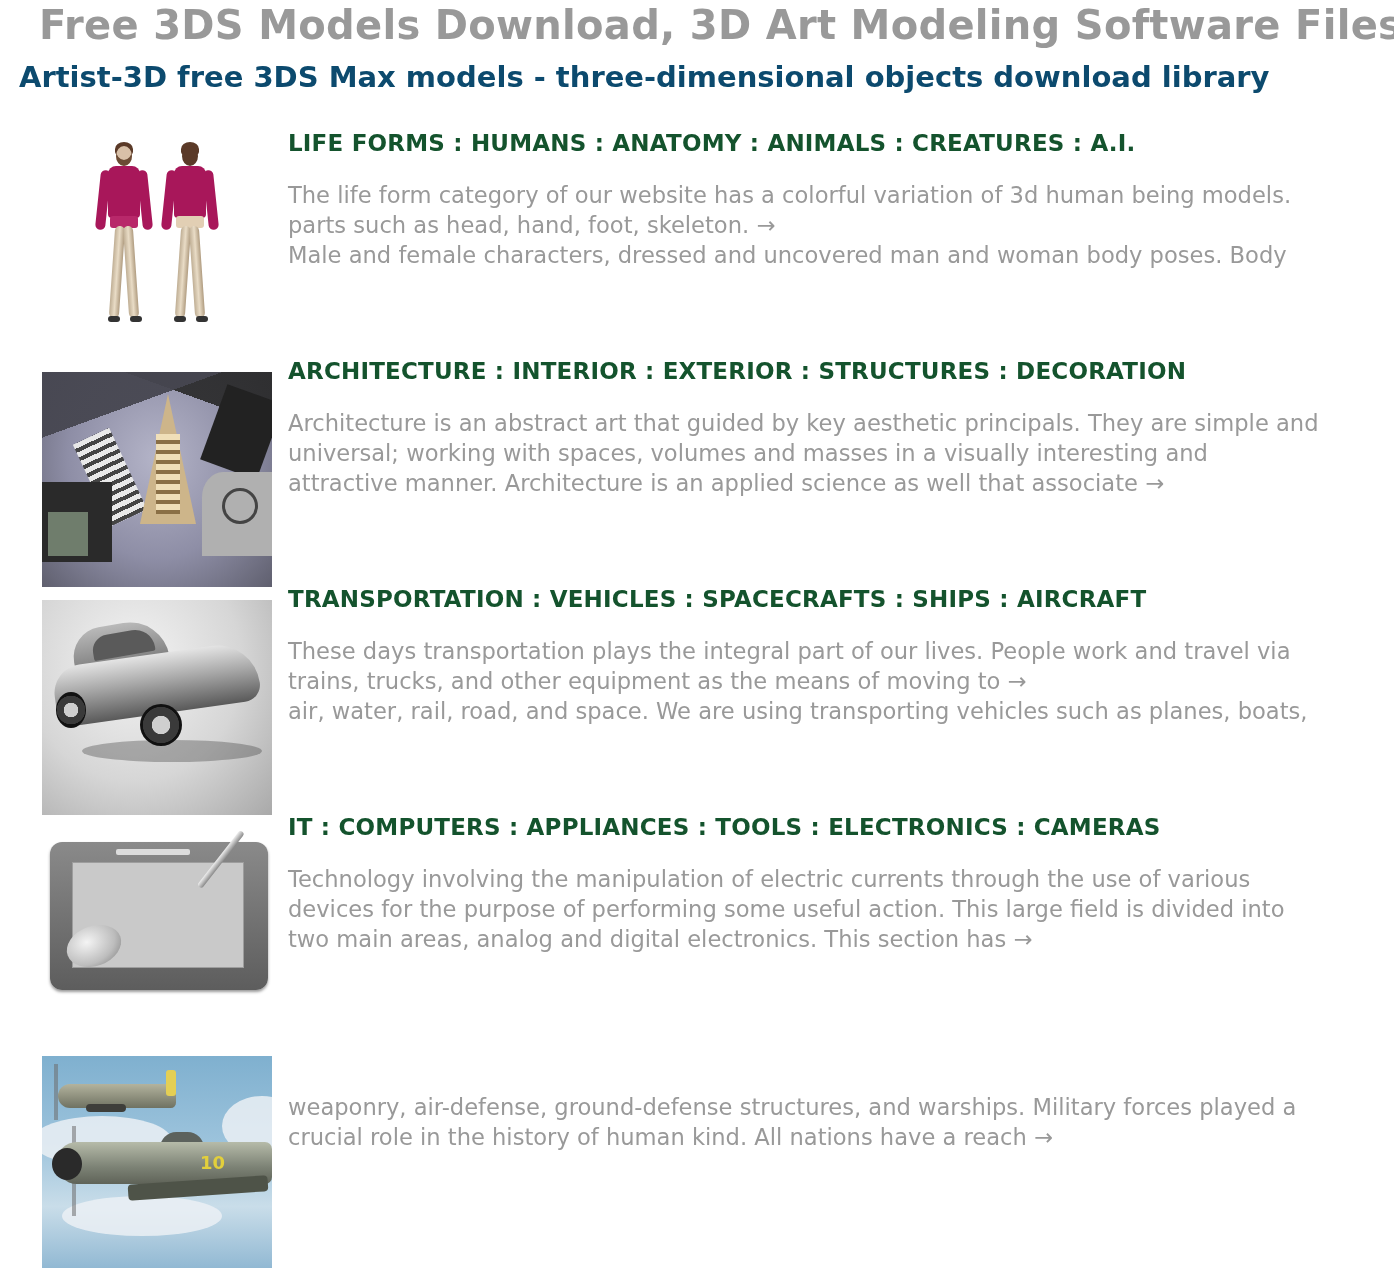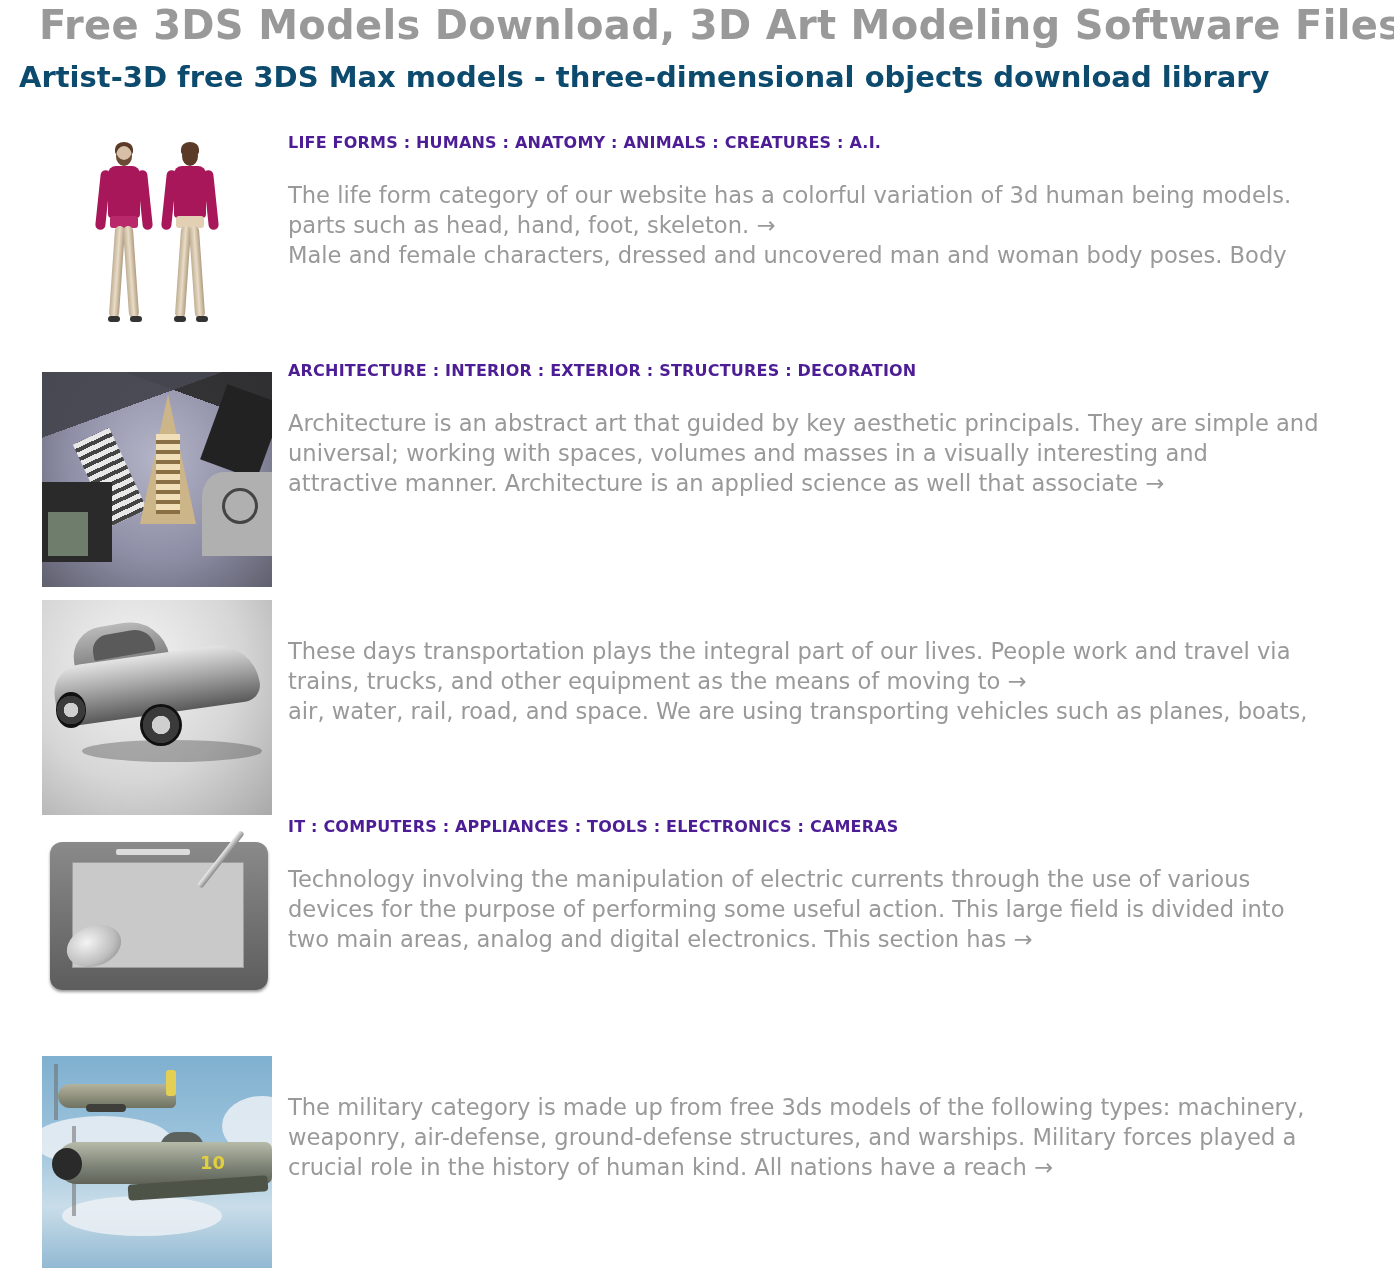--- a/index.html
+++ b/index.html
@@ -21,21 +21,21 @@
 
     .category {
       position: absolute; left: 0; width: 1394px; height: 228px;
     }
     .thumb {
       position: absolute; left: 42px; width: 230px; height: 215px; overflow: hidden;
     }
     .cat-heading {
       position: absolute; left: 288px; top: 0; white-space: nowrap;
       font-family: "DejaVu Sans", sans-serif; font-weight: bold;
-      font-size: 16px; line-height: 30px; color: #4c1d95;
+      font-size: 23px; line-height: 30px; color: #14532d;
       text-decoration: none; letter-spacing: 0.2px;
     }
     .cat-desc {
       position: absolute; left: 288px; top: 52px; width: 1104px;
       font-family: "DejaVu Sans", sans-serif;
       font-size: 22.6px; line-height: 30px; color: #999999;
     }
     .cat-desc .line { display: block; white-space: nowrap; }
     .arrow { color: #999999; }
 
@@ -172,20 +172,21 @@
 
 <div class="category" style="top:584px;">
   <div class="thumb t-trans" style="top:16px;" title="silver classic sports car">
     <div class="car-shadow"></div>
     <div class="car-roof"></div>
     <div class="car-window"></div>
     <div class="car-body"></div>
     <div class="car-wheel2"></div>
     <div class="car-wheel1"></div>
   </div>
+  <a class="cat-heading">TRANSPORTATION : VEHICLES : SPACECRAFTS : SHIPS : AIRCRAFT</a>
   <div class="cat-desc">
     <span class="line">These days transportation plays the integral part of our lives. People work and travel via</span>
     <span class="line"><span>trains, trucks, and other equipment as the means of moving to</span> <a class="arrow">→</a></span>
     <span class="line">air, water, rail, road, and space. We are using transporting vehicles such as planes, boats,</span>
   </div>
 </div>
 
 <div class="category" style="top:812px;padding-left:45px;">
   <div class="thumb t-it" style="height:180px;" title="graphics tablet with pen and mouse">
     <div class="tab-frame"></div>
@@ -212,17 +213,16 @@
     <div class="plane1-tail"></div>
     <div class="plane1-wing"></div>
     <div class="prop" style="left:30px;top:70px;height:90px;"></div>
     <div class="plane2-canopy"></div>
     <div class="plane2-body"></div>
     <div class="plane2-wing"></div>
     <div class="plane2-nose"></div>
     <div class="plane2-mark">10</div>
   </div>
   <div class="cat-desc">
-    <span class="line">The military category is made up from free 3ds models of the following types: machinery,</span>
     <span class="line">weaponry, air-defense, ground-defense structures, and warships. Military forces played a</span>
     <span class="line"><span>crucial role in the history of human kind. All nations have a reach</span> <a class="arrow">→</a></span>
   </div>
 </div>
 
 </body></html>

